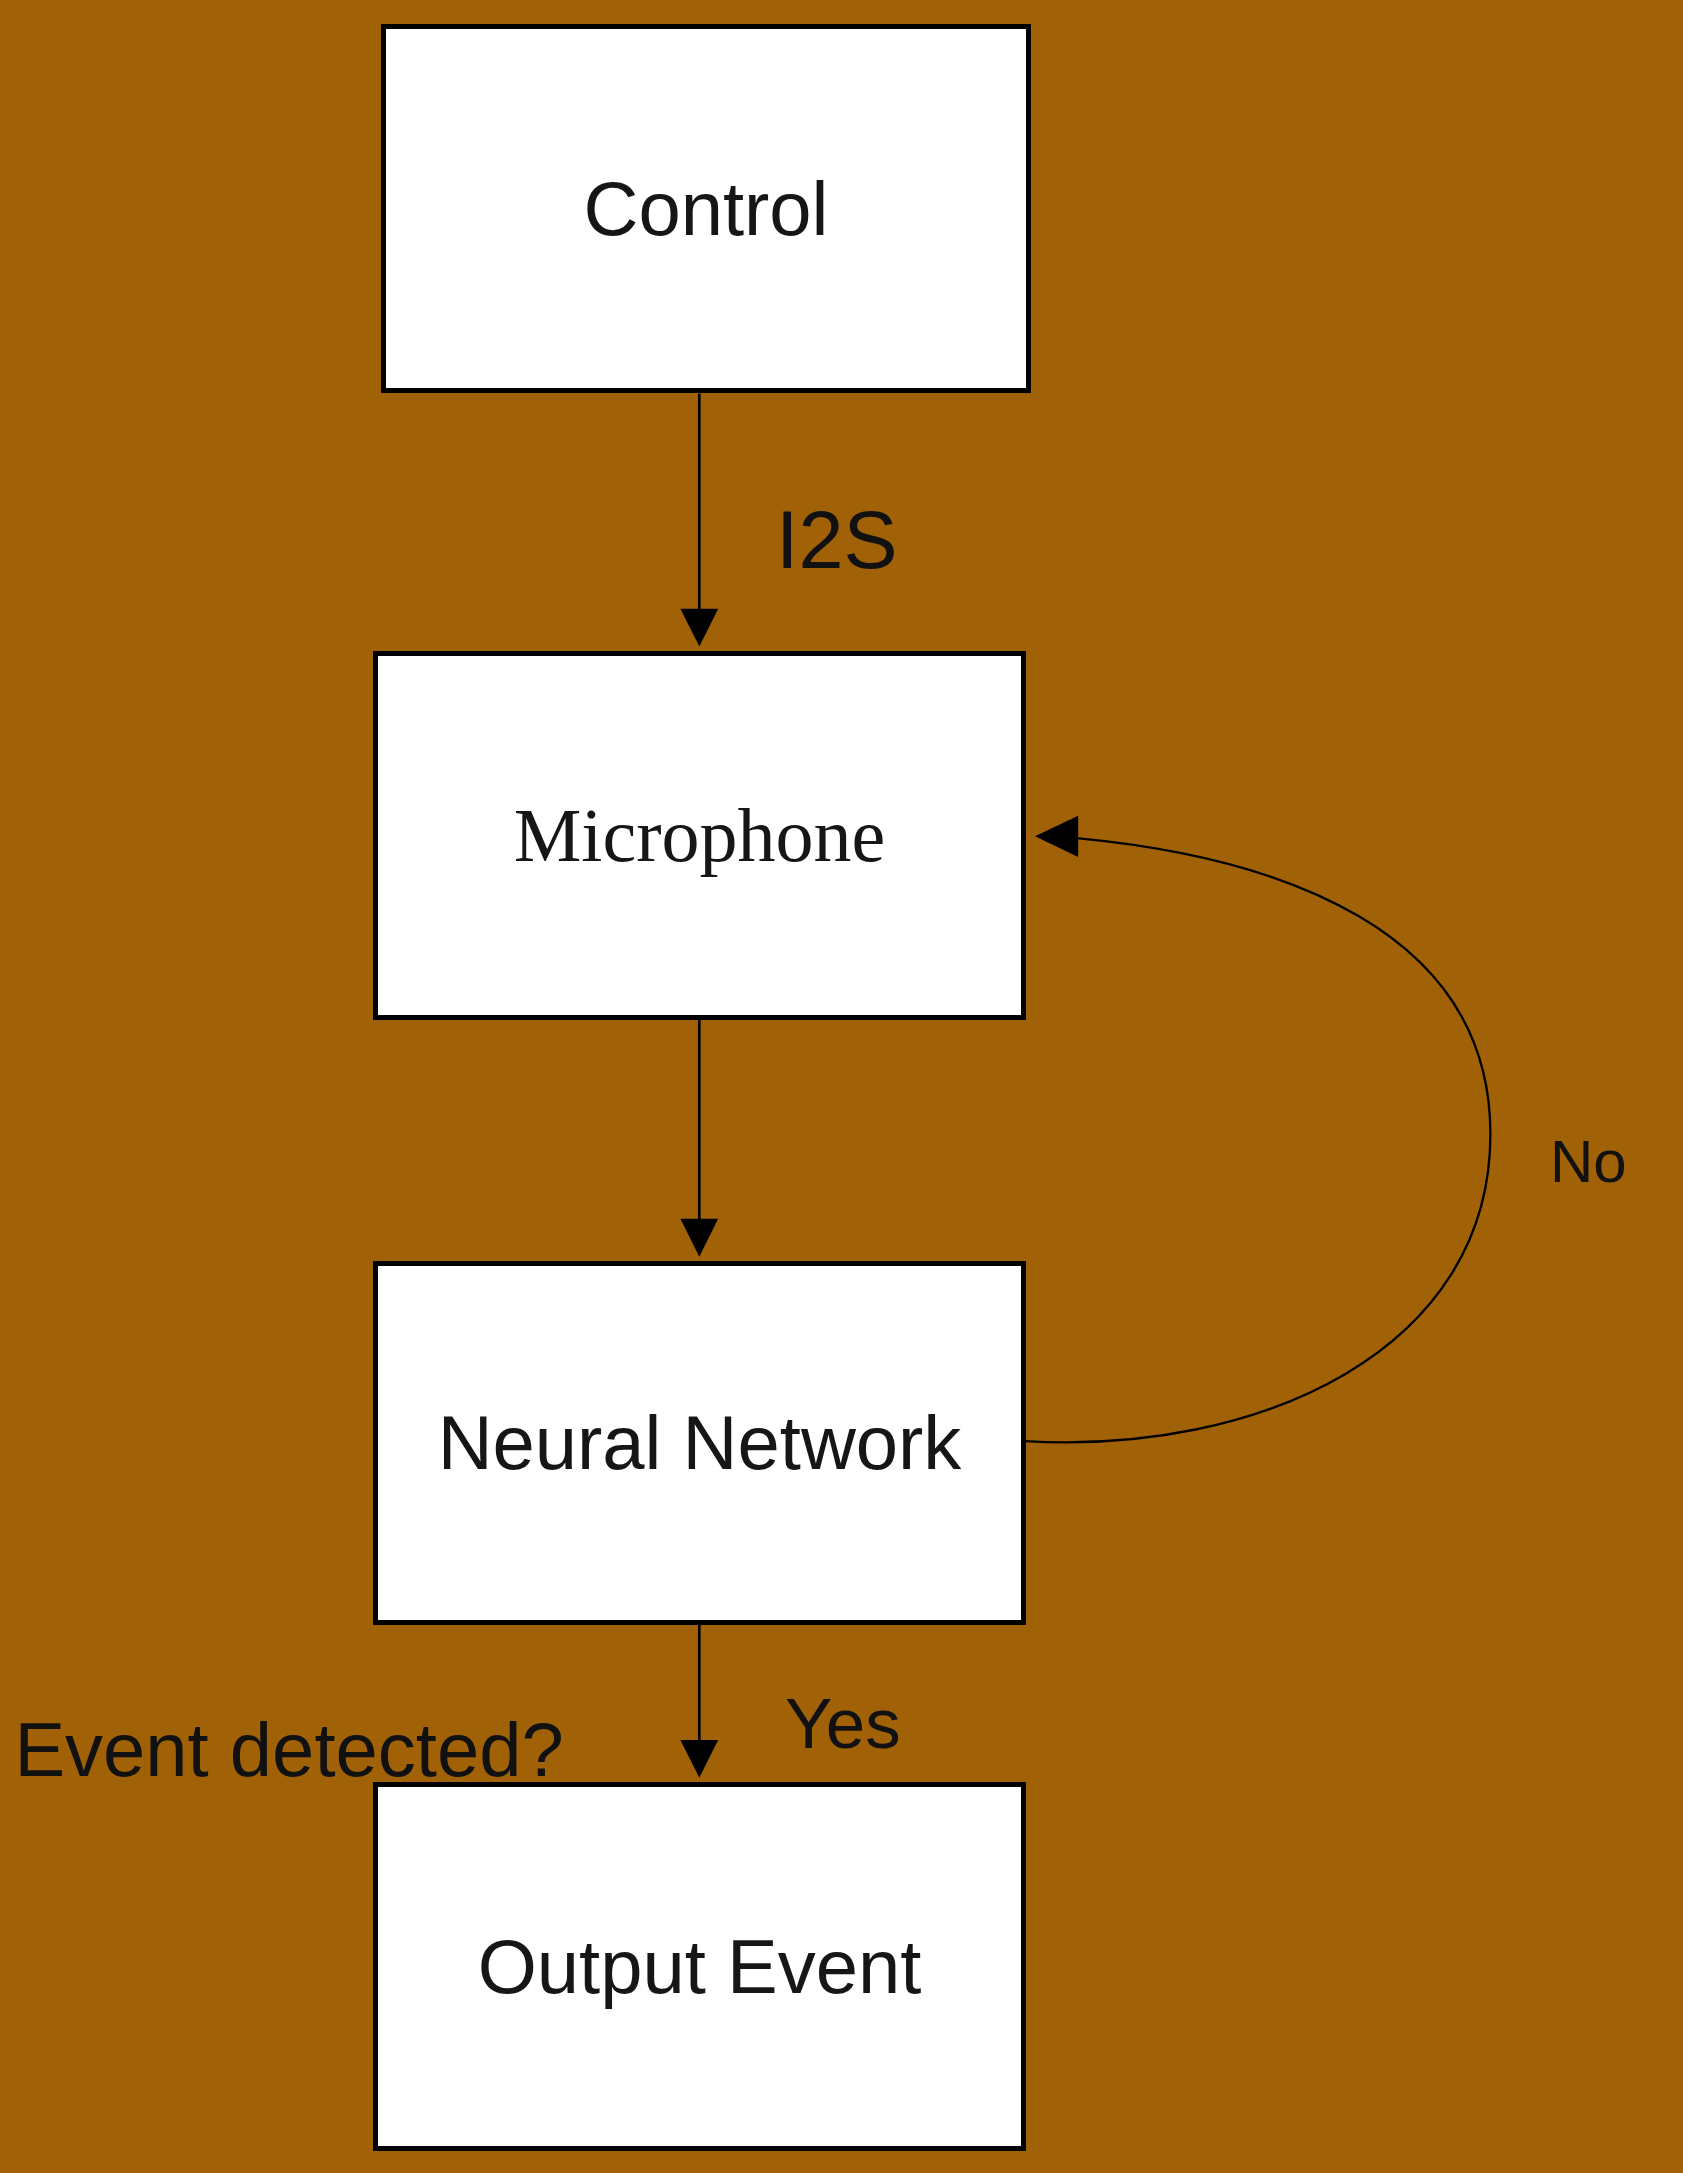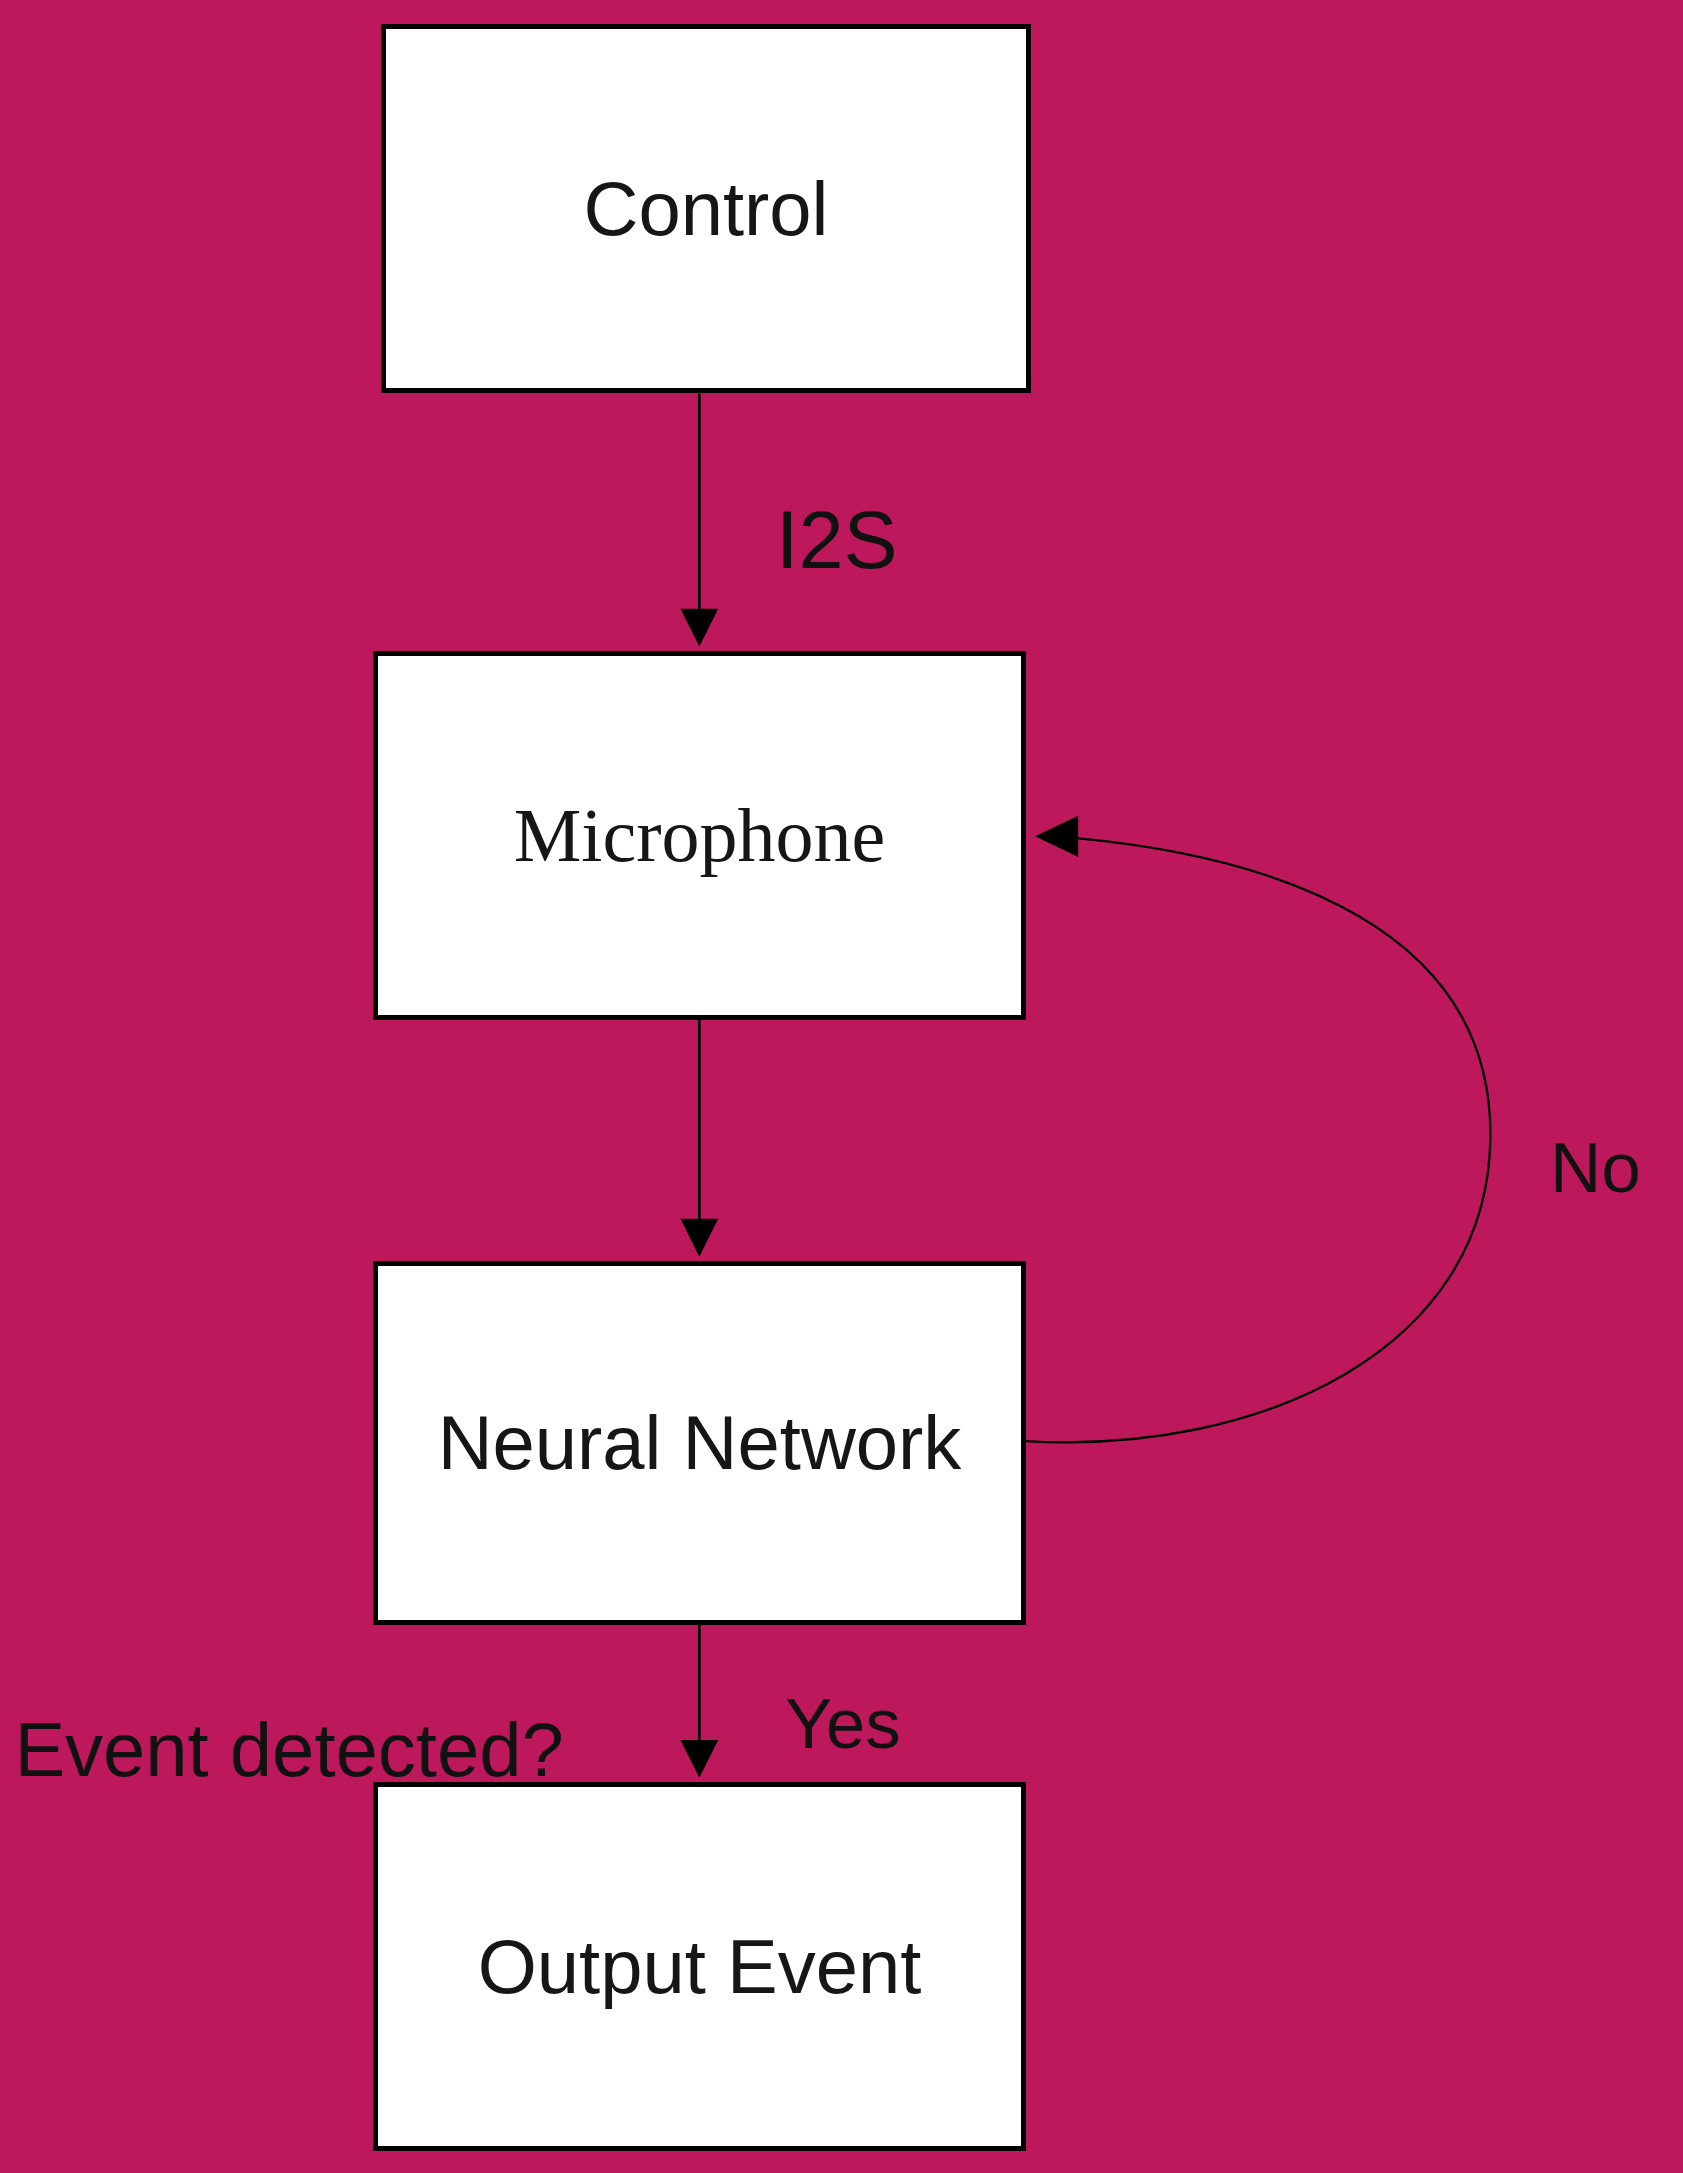--- a/index.html
+++ b/index.html
@@ -4,21 +4,21 @@
 <style>
   html, body {
     margin: 0;
     padding: 0;
     background: #ffffff;
   }
   #canvas {
     position: relative;
     width: 1683px;
     height: 2174px;
-    background: #be185d;
+    background: #a16207;
     font-family: "Liberation Sans", "DejaVu Sans", sans-serif;
     color: #111111;
     overflow: hidden;
   }
   .node {
     position: absolute;
     box-sizing: border-box;
     border: 5.4px solid #000000;
     background: #ffffff;
     display: flex;
@@ -36,21 +36,21 @@
 
   .edge-label {
     position: absolute;
     line-height: 1;
     white-space: nowrap;
     color: #111111;
     margin-top: 32px;
   }
   #label-i2s   { left: 776px;  top: 468px;  font-size: 81px; }
   #label-yes   { left: 785px;  top: 1656px; font-size: 71px; }
-  #label-no    { left: 1550px; top: 1100px; font-size: 71px; }
+  #label-no    { left: 1550px; top: 1100px; font-size: 60px; }
   #label-cough { left: 14.4px;   top: 1680px; font-size: 76px; }
 
   #edges-svg {
     position: absolute;
     left: 0;
     top: 0;
     width: 1683px;
     height: 2174px;
     pointer-events: none;
   }

